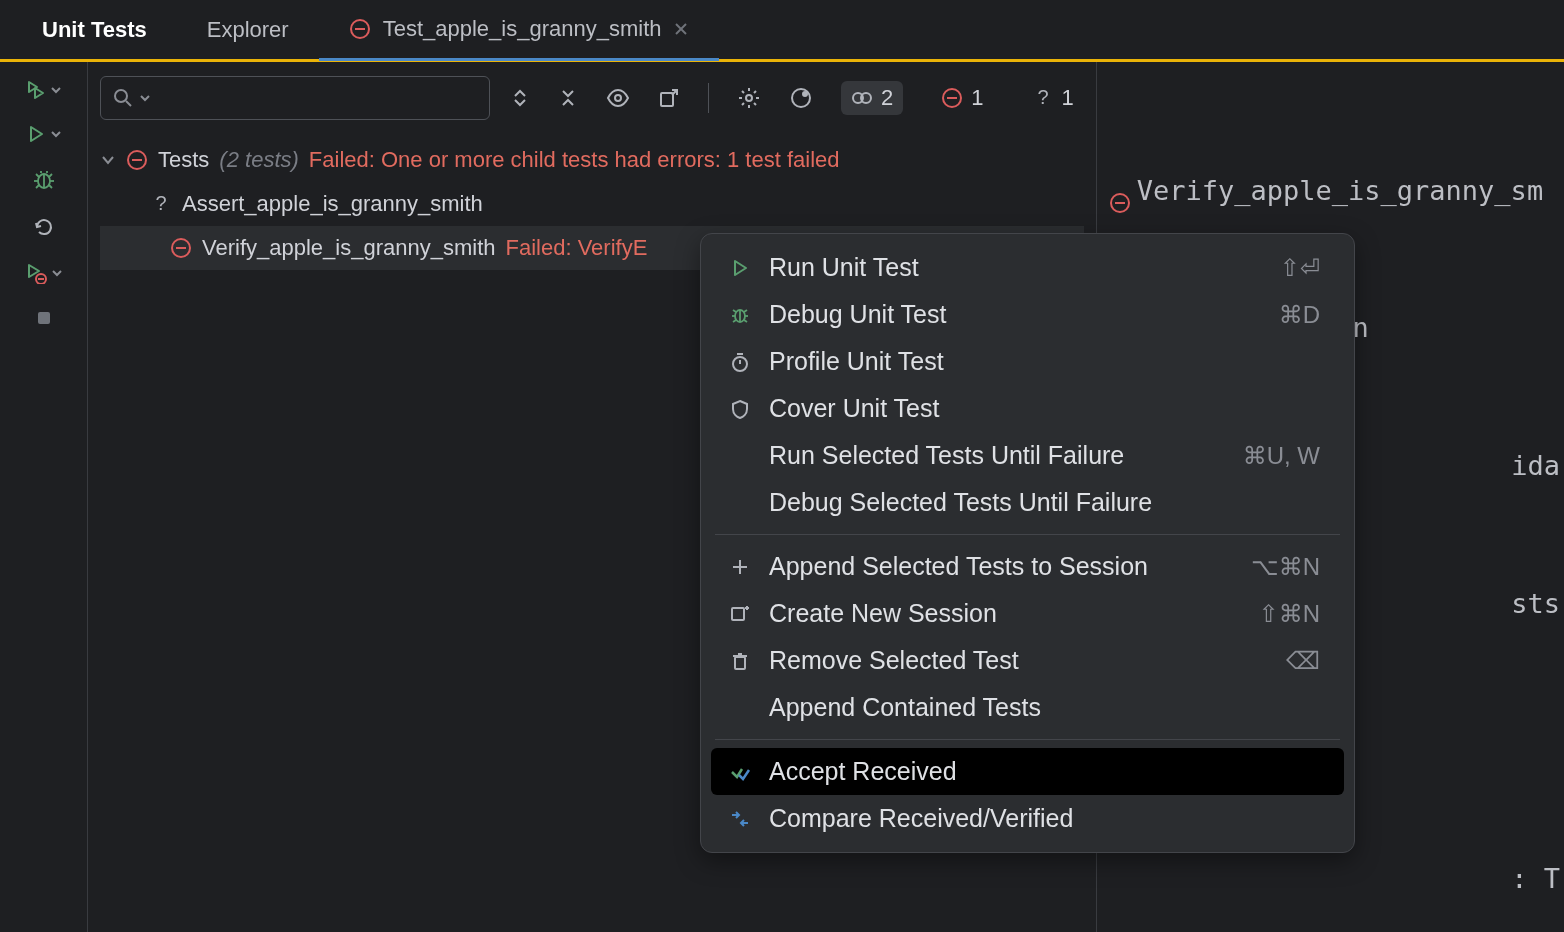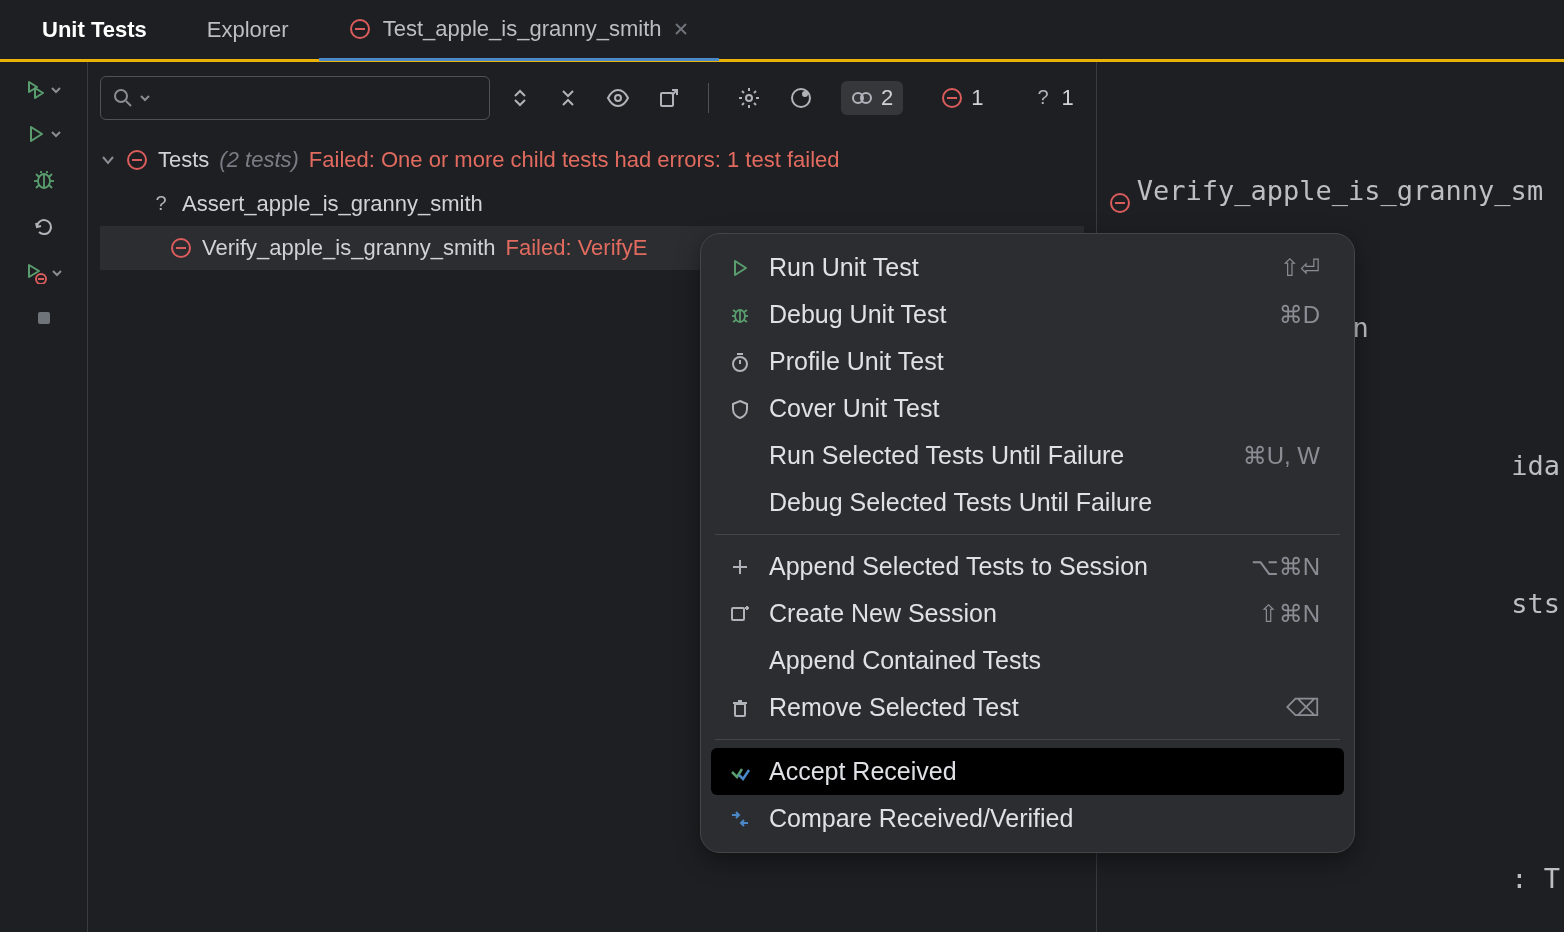--- a/index.html
+++ b/index.html
@@ -142,21 +142,21 @@
 .right-text { color: #bcbec4; }
 
 
 .context-menu {
   position: absolute;
   left: 700px;
   top: 233px;
   width: 655px;
   background: #2b2d30;
   border: 1px solid #43454a;
-  border-radius: 20px;
+  border-radius: 12px;
   padding: 10px 0;
   box-shadow: 0 8px 24px rgba(0,0,0,0.4);
 }
 .menu-item {
   display: flex;
   align-items: center;
   height: 47px;
   padding: 0 24px 0 16px;
   gap: 16px;
   cursor: pointer;
@@ -449,34 +449,34 @@
         <svg width="20" height="20" viewBox="0 0 20 20" fill="none" stroke="#b0b3ba" stroke-width="2">
           <rect x="2" y="4" width="12" height="12" rx="1"></rect>
           <line x1="15" y1="4" x2="19" y2="4"></line>
           <line x1="17" y1="2" x2="17" y2="6"></line>
         </svg>
       </span>
     <span class="menu-label">Create New Session</span>
     <span class="menu-shortcut">⇧⌘N</span>
   </div>
   <div class="menu-item">
-    <span class="menu-icon-slot"></span>
-    <span class="menu-label">Append Contained Tests</span>
-  </div>
-  <div class="menu-item">
     <span class="menu-icon-slot">
         <svg width="20" height="20" viewBox="0 0 20 20" fill="none" stroke="#b0b3ba" stroke-width="2">
           <rect x="5" y="6" width="10" height="12" rx="1"></rect>
           <line x1="3" y1="5" x2="17" y2="5"></line>
           <line x1="8" y1="3" x2="12" y2="3"></line>
         </svg>
       </span>
     <span class="menu-label">Remove Selected Test</span>
     <span class="menu-shortcut">⌫</span>
   </div>
+  <div class="menu-item">
+    <span class="menu-icon-slot"></span>
+    <span class="menu-label">Append Contained Tests</span>
+  </div>
   <div class="menu-divider"></div>
   <div class="menu-item highlighted">
     <span class="menu-icon-slot">
         <svg width="22" height="22" viewBox="0 0 22 22">
           <path d="M3 11 L8 16 L13 8" fill="none" stroke="#5a9e6f" stroke-width="2.5"></path>
           <path d="M10 14 L14 18 L20 9" fill="none" stroke="#4a88c7" stroke-width="2.5"></path>
         </svg>
       </span>
     <span class="menu-label">Accept Received</span>
   </div>

